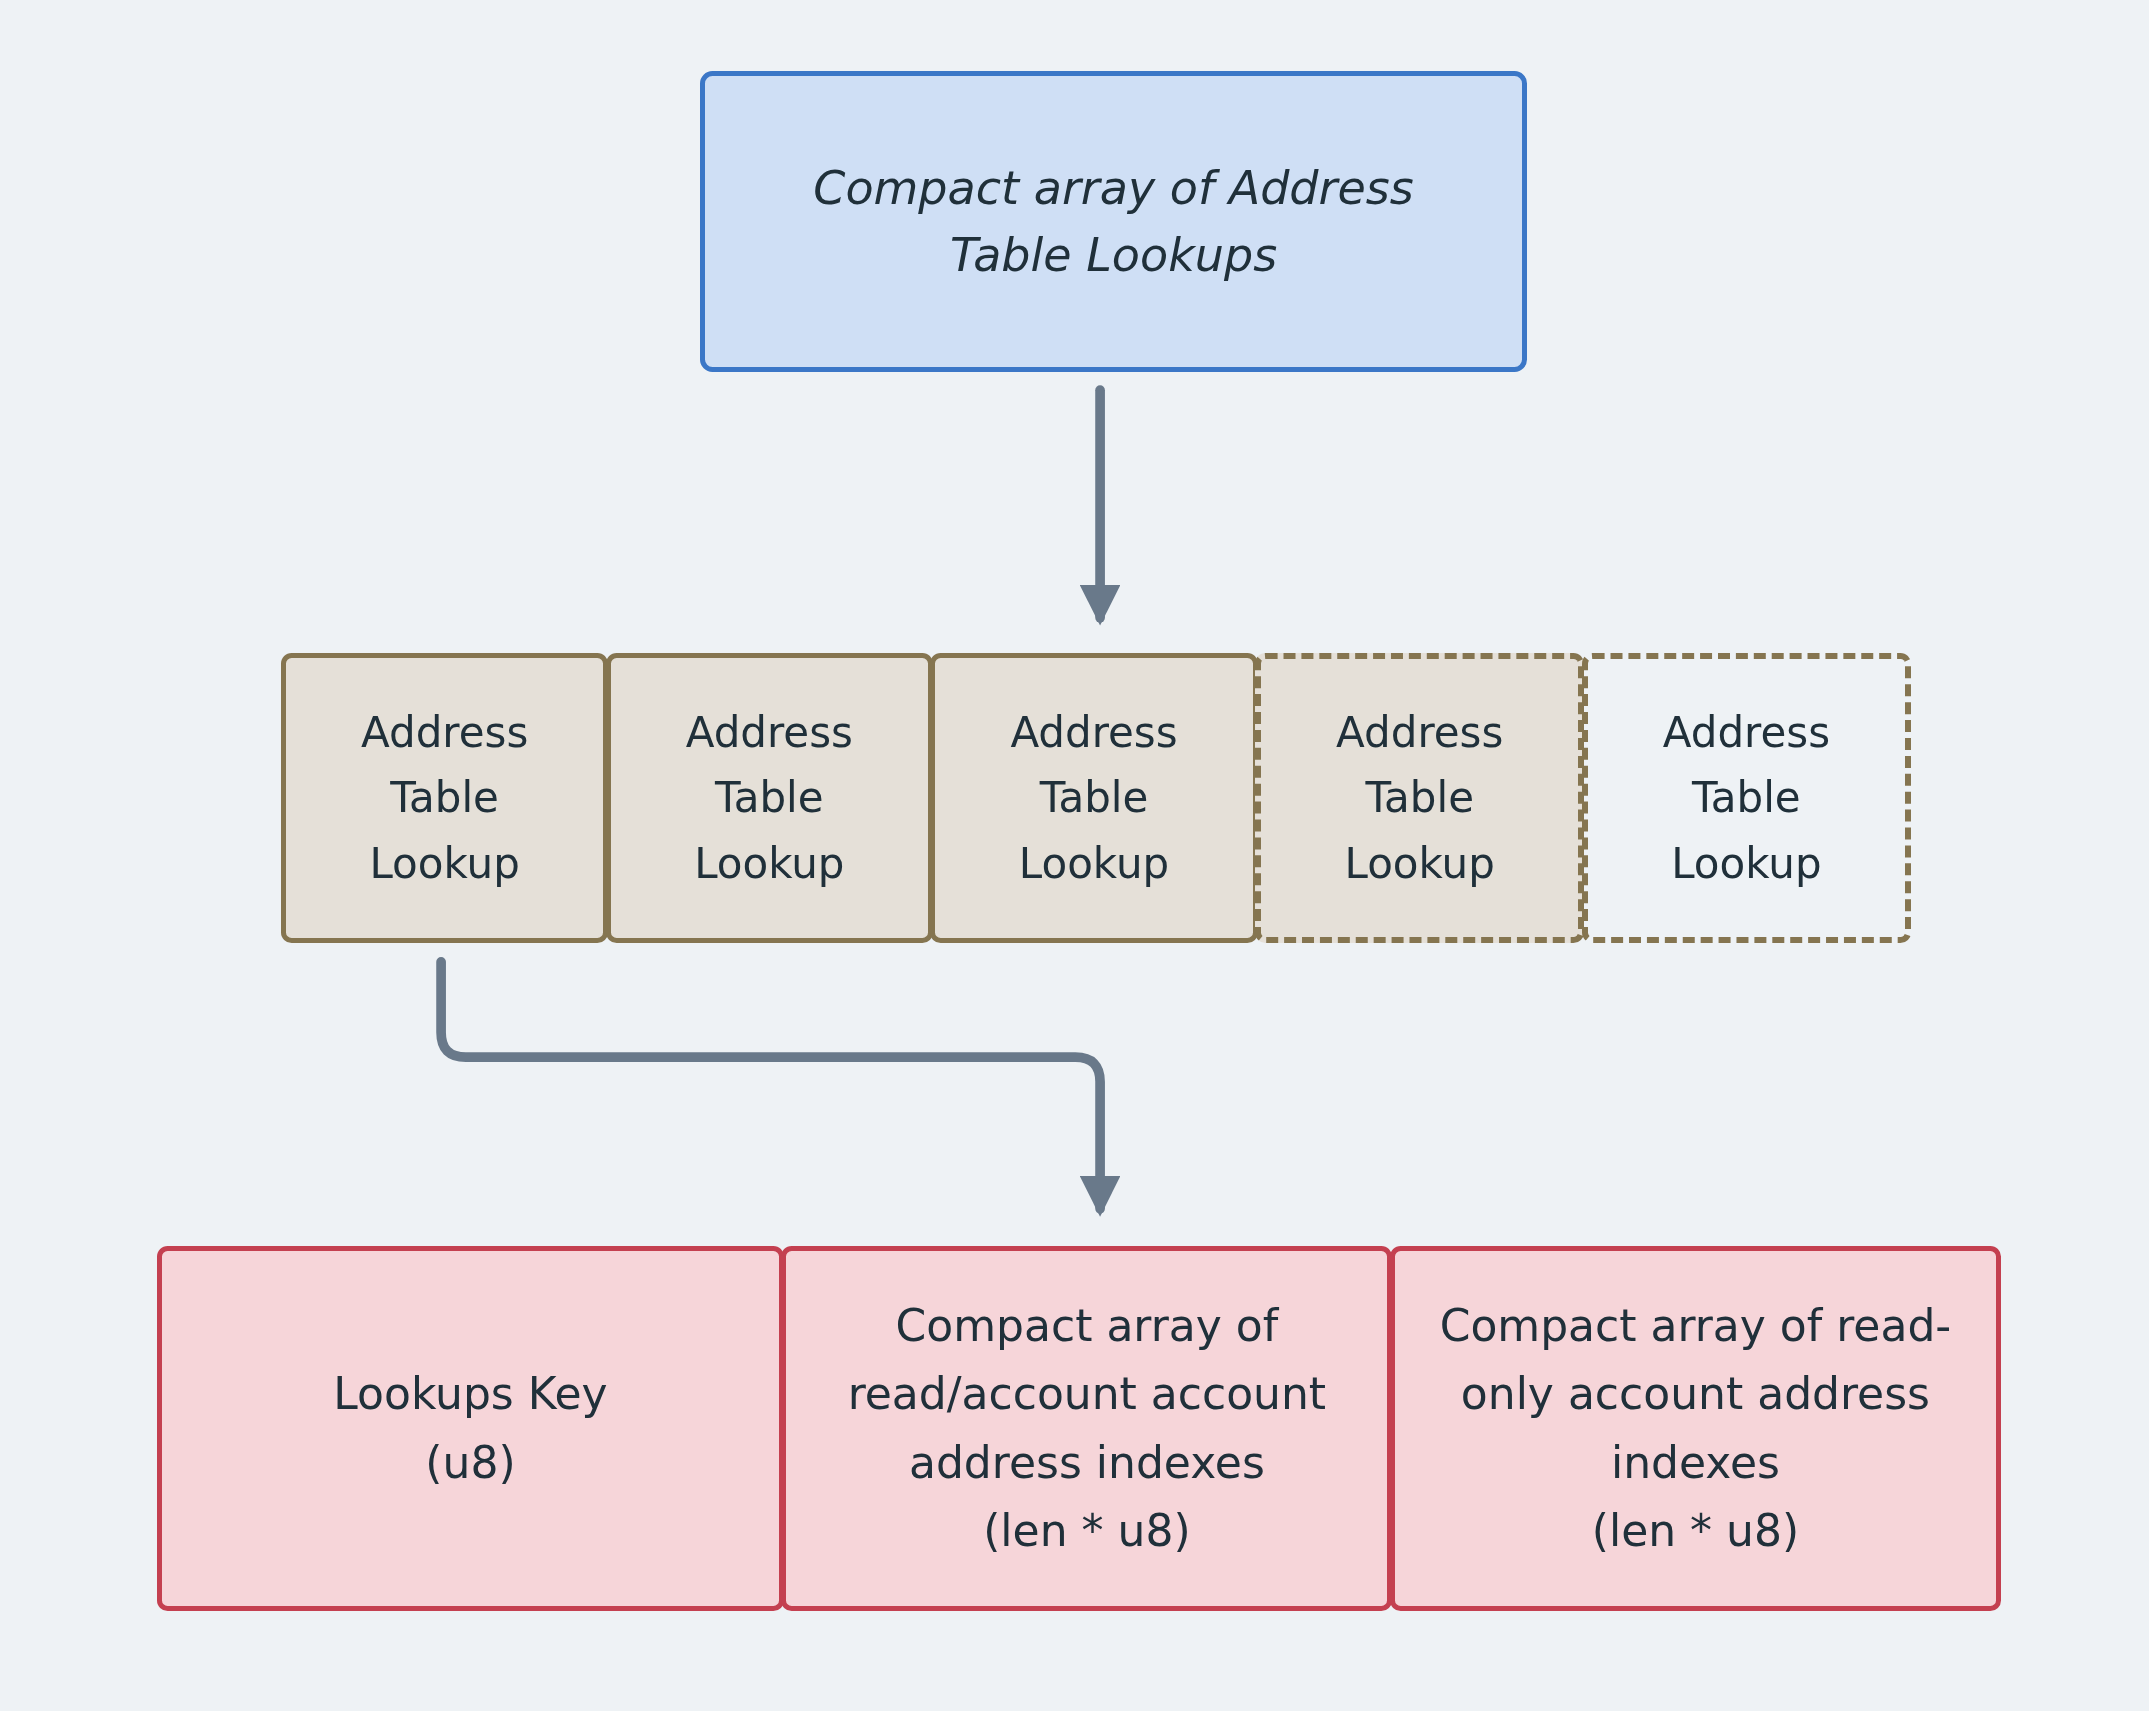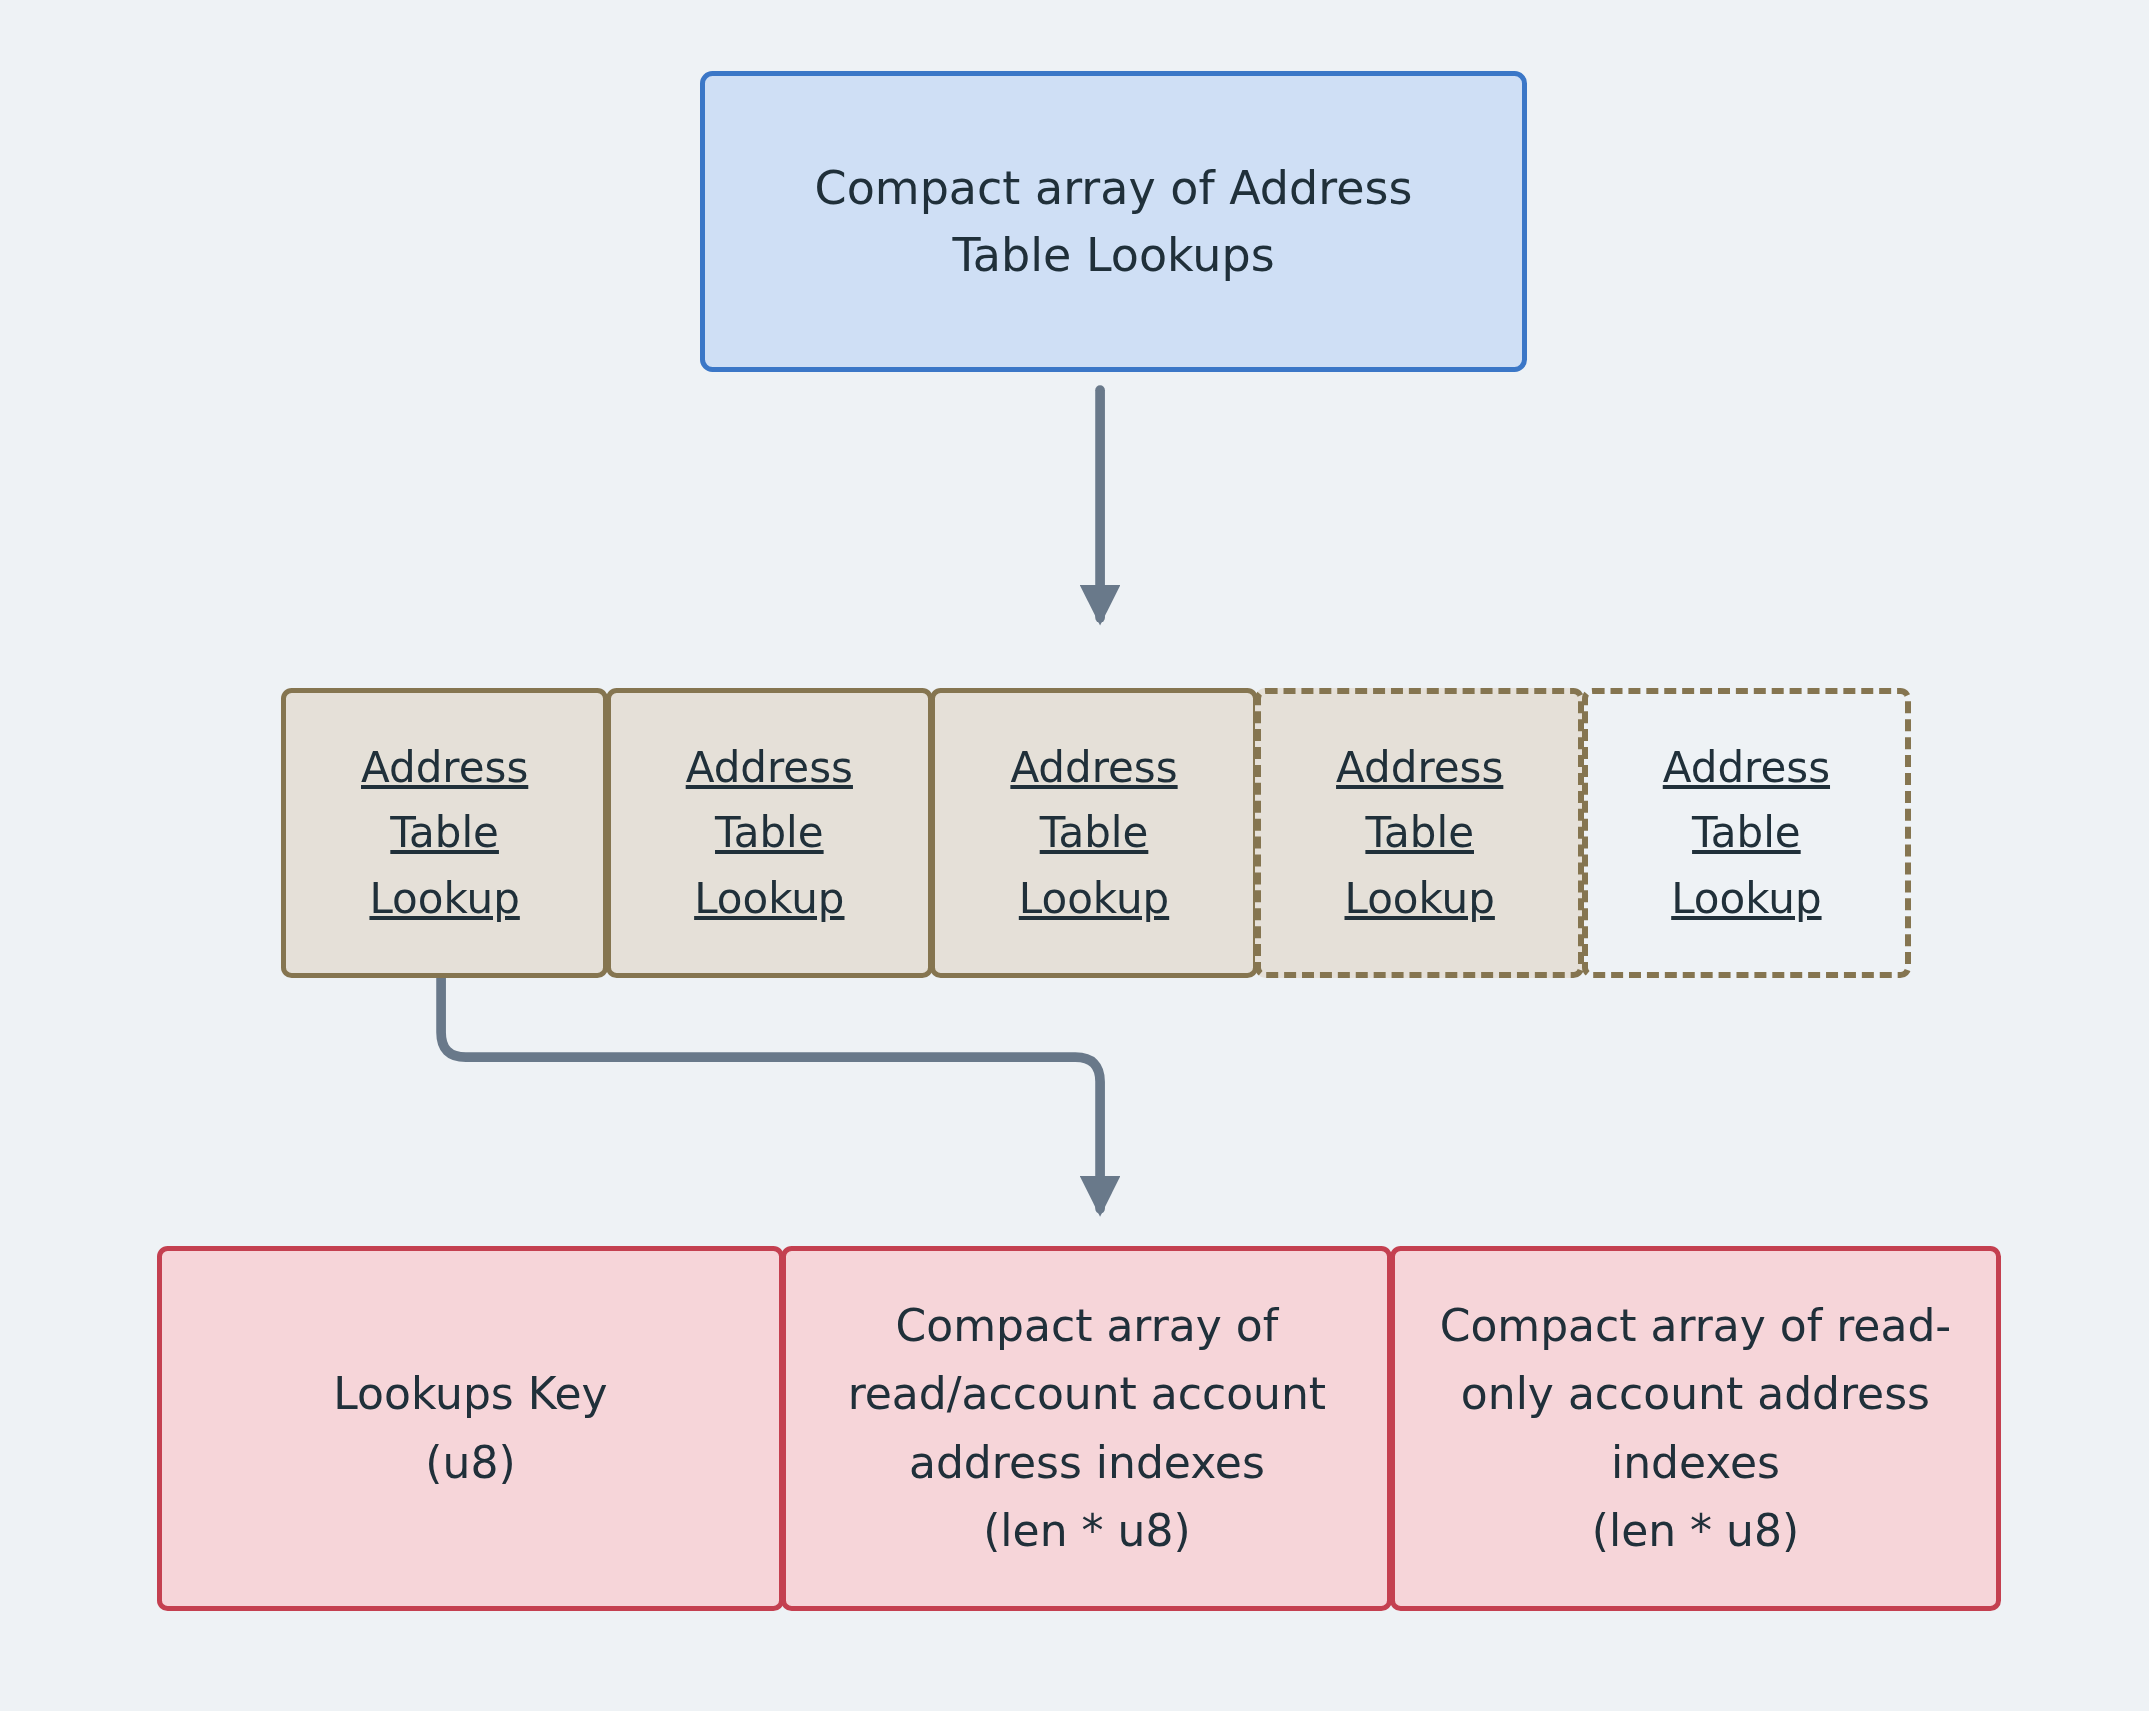--- a/index.html
+++ b/index.html
@@ -37,32 +37,32 @@
   #header-node {
     left: 700px;
     top: 71px;
     width: 827px;
     height: 301px;
     background: #cfdff5;
     border: 5.3px solid #3b77c7;
     border-radius: 12.4px;
     font-size: 46px;
     padding: 0 62px;
+    font-style: italic;
   }
   #header-node .txt { white-space: pre-line; }
 
   
   #atl-row {
     position: absolute;
     left: 281px;
-    top: 688px;
+    top: 653px;
     width: 1630px;
     height: 290px;
     display: flex;
-    text-decoration: underline;
   }
   .atl-cell {
     box-sizing: border-box;
     flex: 1 1 0;
     display: flex;
     align-items: center;
     justify-content: center;
     text-align: center;
     font-size: 42px;
     line-height: 1.55;

